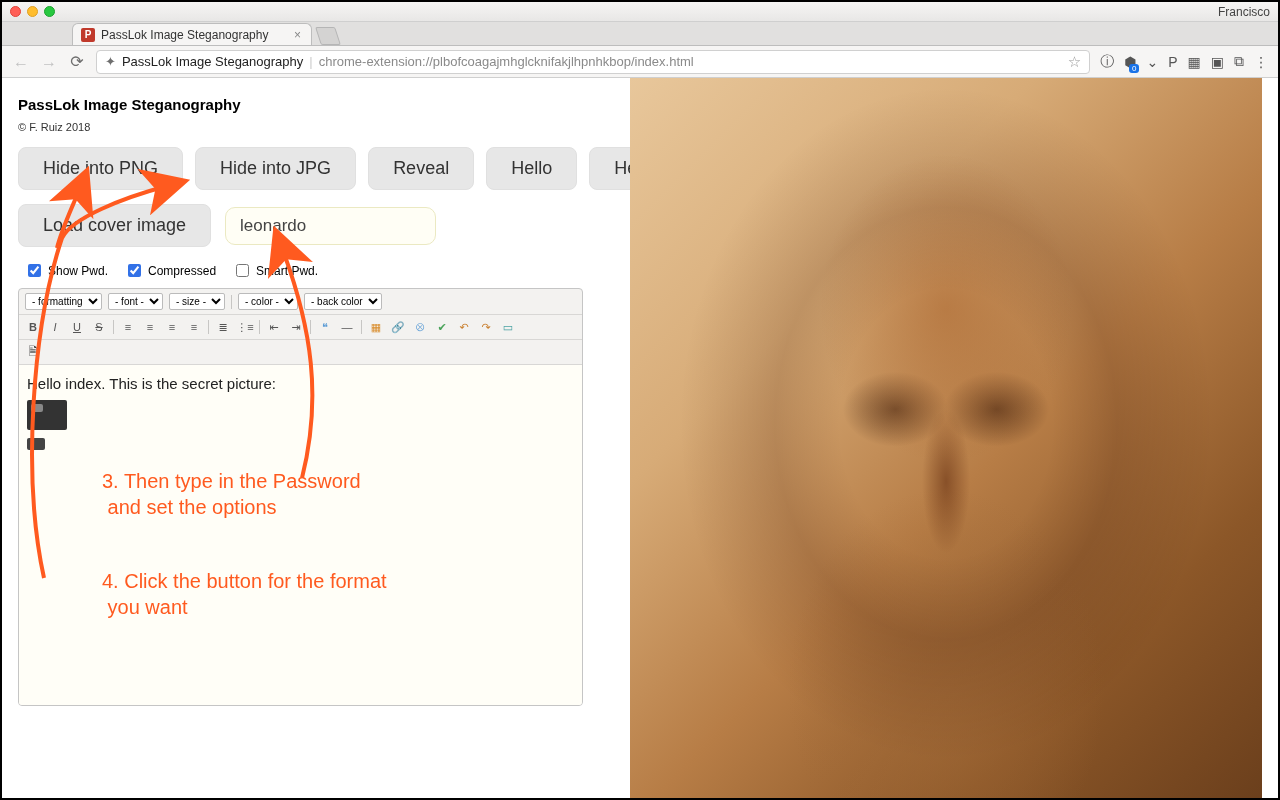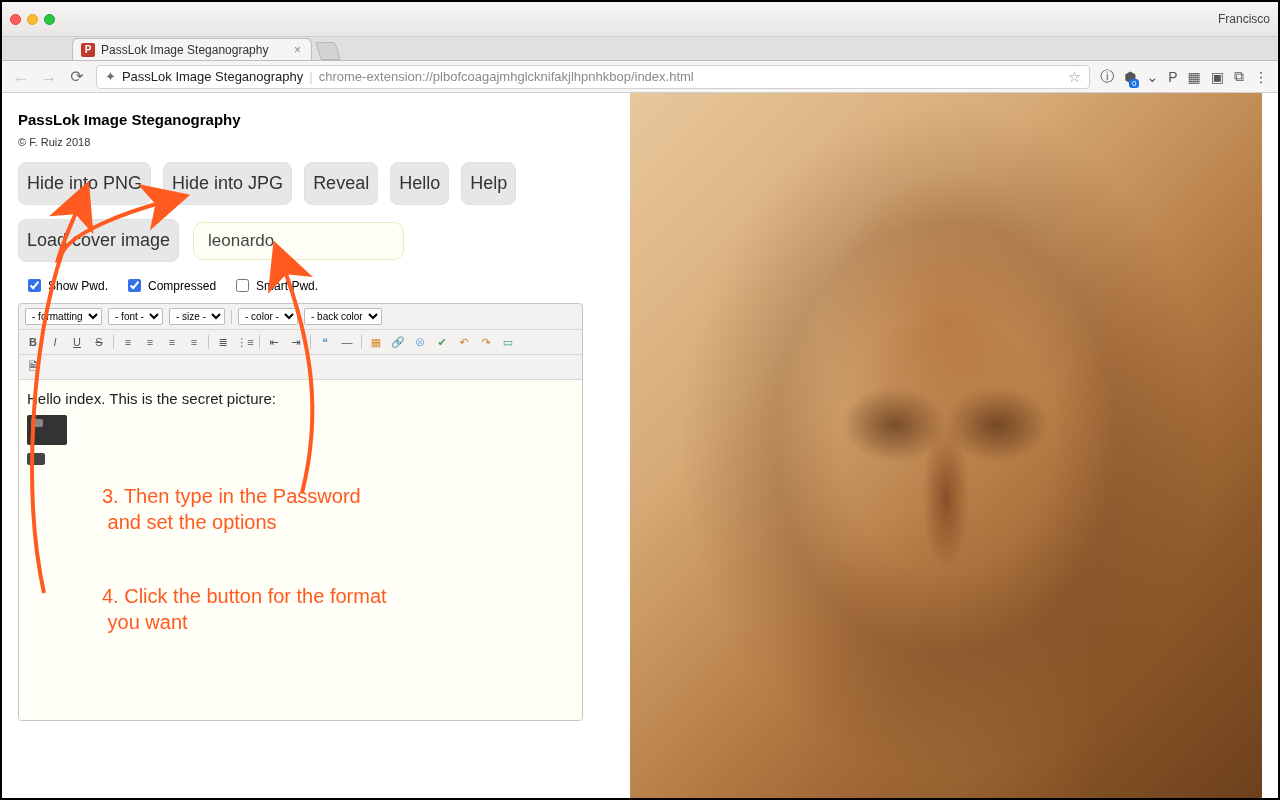--- a/index.html
+++ b/index.html
@@ -1,20 +1,20 @@
 <!DOCTYPE html>
 <html><head>
 <meta charset="utf-8">
 <style>
   * { box-sizing: border-box; }
   html, body { margin:0; padding:0; font-family: Arial, Helvetica, sans-serif; background:#fff; }
   .frame { width:1280px; height:800px; border:2px solid #000; position:relative; overflow:hidden; background:#fff; }
 
   
-  .titlebar { height:35px; background: linear-gradient(#f6f5f4,#e8e7e6); border-bottom:1px solid #cfcfcf; display:flex; align-items:center; padding:0 8px; }
+  .titlebar { height:20px; background: linear-gradient(#f6f5f4,#e8e7e6); border-bottom:1px solid #cfcfcf; display:flex; align-items:center; padding:0 8px; }
   .traffic { display:flex; gap:6px; margin-right:8px; }
   .dot { width:11px; height:11px; border-radius:50%; }
   .red { background:#ff5f57; border:1px solid #e24238; }
   .yellow { background:#ffbd2e; border:1px solid #dfa023; }
   .green { background:#28c840; border:1px solid #1ca32f; }
   .profile-name { margin-left:auto; font-size:12px; color:#444; }
 
   
   .tabstrip { height:24px; background:#e1e0df; border-bottom:1px solid #bdbdbd; display:flex; align-items:flex-end; padding-left:70px; position:relative; }
   .tab { background:#f6f5f4; border:1px solid #bdbdbd; border-bottom:none; border-top-left-radius:6px; border-top-right-radius:6px; height:22px; padding:0 8px; display:flex; align-items:center; gap:6px; font-size:12px; color:#333; width:240px; }
@@ -36,21 +36,21 @@
   .right-icons { display:flex; align-items:center; gap:10px; color:#555; font-size:14px; }
   .badge { position:relative; }
   .badge::after { content:'0'; position:absolute; bottom:-3px; right:-3px; background:#1a73e8; color:#fff; font-size:8px; padding:0 3px; border-radius:3px; }
 
   
   .page { padding:18px 16px 0 16px; position:relative; height:calc(100% - 76px); overflow:hidden; }
   .heading { font-weight:bold; font-size:15px; margin:0 0 8px; }
   .copyright { font-size:11px; color:#333; margin:0 0 14px; }
 
   .btnrow { display:flex; gap:12px; margin-bottom:14px; }
-  .btn { background:#e7e7e7; border:1px solid #e0e0e0; border-radius:8px; padding:10px 8px; font-size:18px; color:#333; cursor:pointer; font-family:inherit; }
+  .btn { background:#e7e7e7; border:1px solid #e0e0e0; border-radius:8px; padding:10px 24px; font-size:18px; color:#333; cursor:pointer; font-family:inherit; }
 
   .loadrow { display:flex; gap:14px; align-items:center; margin-bottom:14px; }
   .pwd-input { background:#fffef5; border:1px solid #ebe9c2; border-radius:10px; padding:8px 14px; font-size:17px; color:#444; width:211px; font-family:inherit; }
 
   .checks { display:flex; gap:16px; align-items:center; font-size:12px; margin-bottom:8px; margin-left:6px; }
   .chk { display:flex; align-items:center; gap:4px; }
   .chk input { accent-color:#3271e7; }
 
   
   .editor { width:565px; border:1px solid #c5c5c5; border-radius:4px; background:#f3f2f0; overflow:hidden; }

